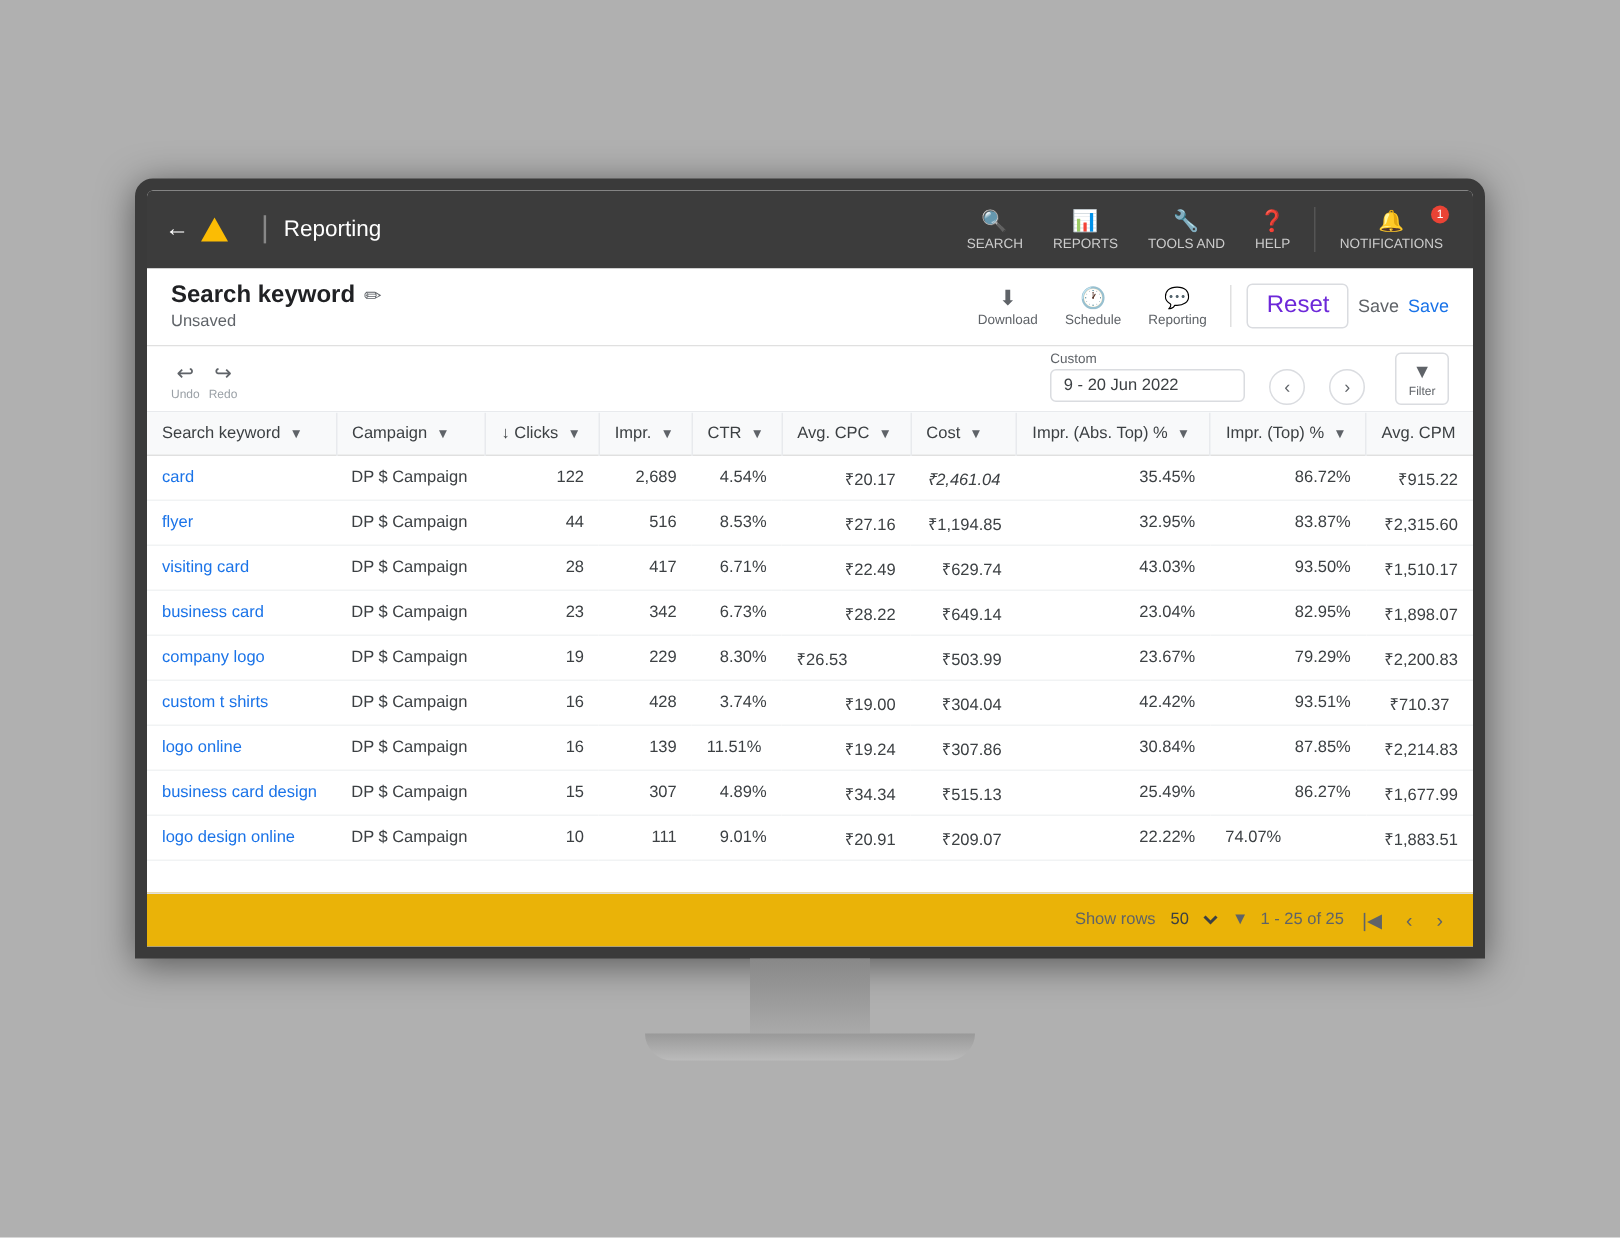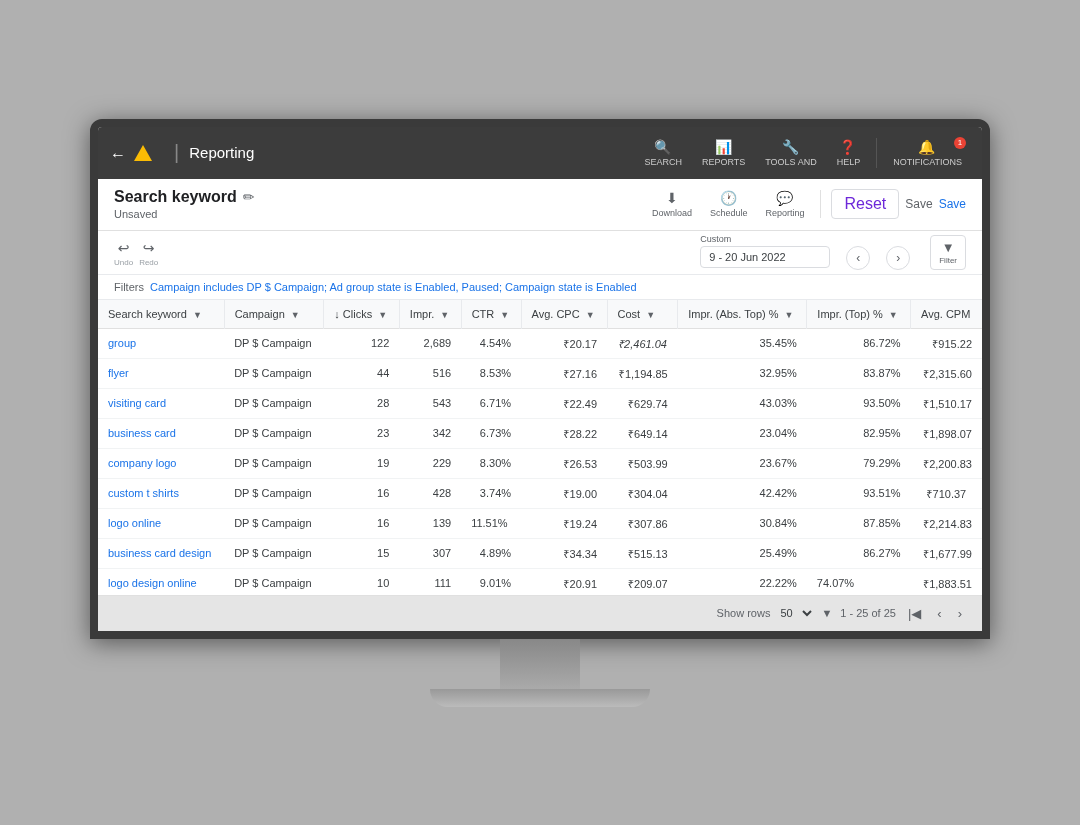--- a/index.html
+++ b/index.html
@@ -382,21 +382,21 @@
       font-size: 11px;
       white-space: nowrap;
     }
 
     td:first-child {
       color: #1a73e8;
     }
 
     
     .pagination-bar {
-      background: #e5e5e5;
+      background: #eab308;
       height: 36px;
       border-top: 1px solid #e0e0e0;
       display: flex;
       align-items: center;
       justify-content: flex-end;
       padding: 0 16px;
       gap: 8px;
       flex-shrink: 0;
     }
 
@@ -531,44 +531,40 @@
           </div>
         </div>
       </div>
       <div style="width:8px;"></div>
       <div class="filter-icon-btn">
         <span class="icon-sym">▼</span>
         <span class="filter-icon-label">Filter</span>
       </div>
     </div>
 
-    <div class="filters-row">
-      <span class="filters-label">Filters</span>
-      <span class="filters-text">Campaign includes DP $ Campaign; Ad group state is Enabled, Paused; Campaign state is Enabled</span>
-    </div>
 
     <div class="table-container">
       <table>
         <thead>
           <tr>
             <th>Search keyword <span class="sort-icon">▼</span></th>
             <th>Campaign <span class="sort-icon">▼</span></th>
             <th>↓ Clicks <span class="sort-icon">▼</span></th>
             <th>Impr. <span class="sort-icon">▼</span></th>
             <th>CTR <span class="sort-icon">▼</span></th>
             <th>Avg. CPC <span class="sort-icon">▼</span></th>
             <th>Cost <span class="sort-icon">▼</span></th>
             <th>Impr. (Abs. Top) % <span class="sort-icon">▼</span></th>
             <th>Impr. (Top) % <span class="sort-icon">▼</span></th>
             <th>Avg. CPM</th>
           </tr>
         </thead>
         <tbody id="table-body">
         <tr>
-              <td style="color: rgb(26, 115, 232);">group</td>
+              <td style="color: rgb(26, 115, 232);">card</td>
               <td style="color: rgb(60, 64, 67);">DP $ Campaign</td>
               <td style="text-align: right; color: rgb(60, 64, 67);">122</td>
               <td style="text-align: right; color: rgb(60, 64, 67);">2,689</td>
               <td style="text-align: right; color: rgb(60, 64, 67);">4.54%</td>
               <td style="text-align: right; color: rgb(60, 64, 67);">₹20.17</td>
               <td style="text-align: center; color: rgb(60, 64, 67); font-style: italic;">₹2,461.04</td>
               <td style="text-align: right; color: rgb(60, 64, 67);">35.45%</td>
               <td style="text-align: right; color: rgb(60, 64, 67);">86.72%</td>
               <td style="text-align: right; color: rgb(60, 64, 67);">₹915.22</td>
             </tr>
@@ -581,21 +577,21 @@
               <td style="text-align: right; color: rgb(60, 64, 67);">₹27.16</td>
               <td style="text-align: right; color: rgb(60, 64, 67);">₹1,194.85</td>
               <td style="text-align: right; color: rgb(60, 64, 67);">32.95%</td>
               <td style="text-align: right; color: rgb(60, 64, 67);">83.87%</td>
               <td style="text-align: right; color: rgb(60, 64, 67);">₹2,315.60</td>
             </tr>
             <tr>
               <td style="color: rgb(26, 115, 232);">visiting card</td>
               <td style="color: rgb(60, 64, 67);">DP $ Campaign</td>
               <td style="text-align: right; color: rgb(60, 64, 67);">28</td>
-              <td style="text-align: right; color: rgb(60, 64, 67);">543</td>
+              <td style="text-align: right; color: rgb(60, 64, 67);">417</td>
               <td style="text-align: right; color: rgb(60, 64, 67);">6.71%</td>
               <td style="text-align: right; color: rgb(60, 64, 67);">₹22.49</td>
               <td style="text-align: right; color: rgb(60, 64, 67);">₹629.74</td>
               <td style="text-align: right; color: rgb(60, 64, 67);">43.03%</td>
               <td style="text-align: right; color: rgb(60, 64, 67);">93.50%</td>
               <td style="text-align: right; color: rgb(60, 64, 67);">₹1,510.17</td>
             </tr>
             <tr>
               <td style="color: rgb(26, 115, 232);">business card</td>
               <td style="color: rgb(60, 64, 67);">DP $ Campaign</td>
@@ -607,21 +603,21 @@
               <td style="text-align: right; color: rgb(60, 64, 67);">23.04%</td>
               <td style="text-align: right; color: rgb(60, 64, 67);">82.95%</td>
               <td style="text-align: right; color: rgb(60, 64, 67);">₹1,898.07</td>
             </tr>
             <tr>
               <td style="color: rgb(26, 115, 232);">company logo</td>
               <td style="color: rgb(60, 64, 67);">DP $ Campaign</td>
               <td style="text-align: right; color: rgb(60, 64, 67);">19</td>
               <td style="text-align: right; color: rgb(60, 64, 67);">229</td>
               <td style="text-align: right; color: rgb(60, 64, 67);">8.30%</td>
-              <td style="text-align: right; color: rgb(60, 64, 67);">₹26.53</td>
+              <td style="text-align: left; color: rgb(60, 64, 67);">₹26.53</td>
               <td style="text-align: right; color: rgb(60, 64, 67);">₹503.99</td>
               <td style="text-align: right; color: rgb(60, 64, 67);">23.67%</td>
               <td style="text-align: right; color: rgb(60, 64, 67);">79.29%</td>
               <td style="text-align: right; color: rgb(60, 64, 67);">₹2,200.83</td>
             </tr>
             <tr>
               <td style="color: rgb(26, 115, 232);">custom t shirts</td>
               <td style="color: rgb(60, 64, 67);">DP $ Campaign</td>
               <td style="text-align: right; color: rgb(60, 64, 67);">16</td>
               <td style="text-align: right; color: rgb(60, 64, 67);">428</td>

